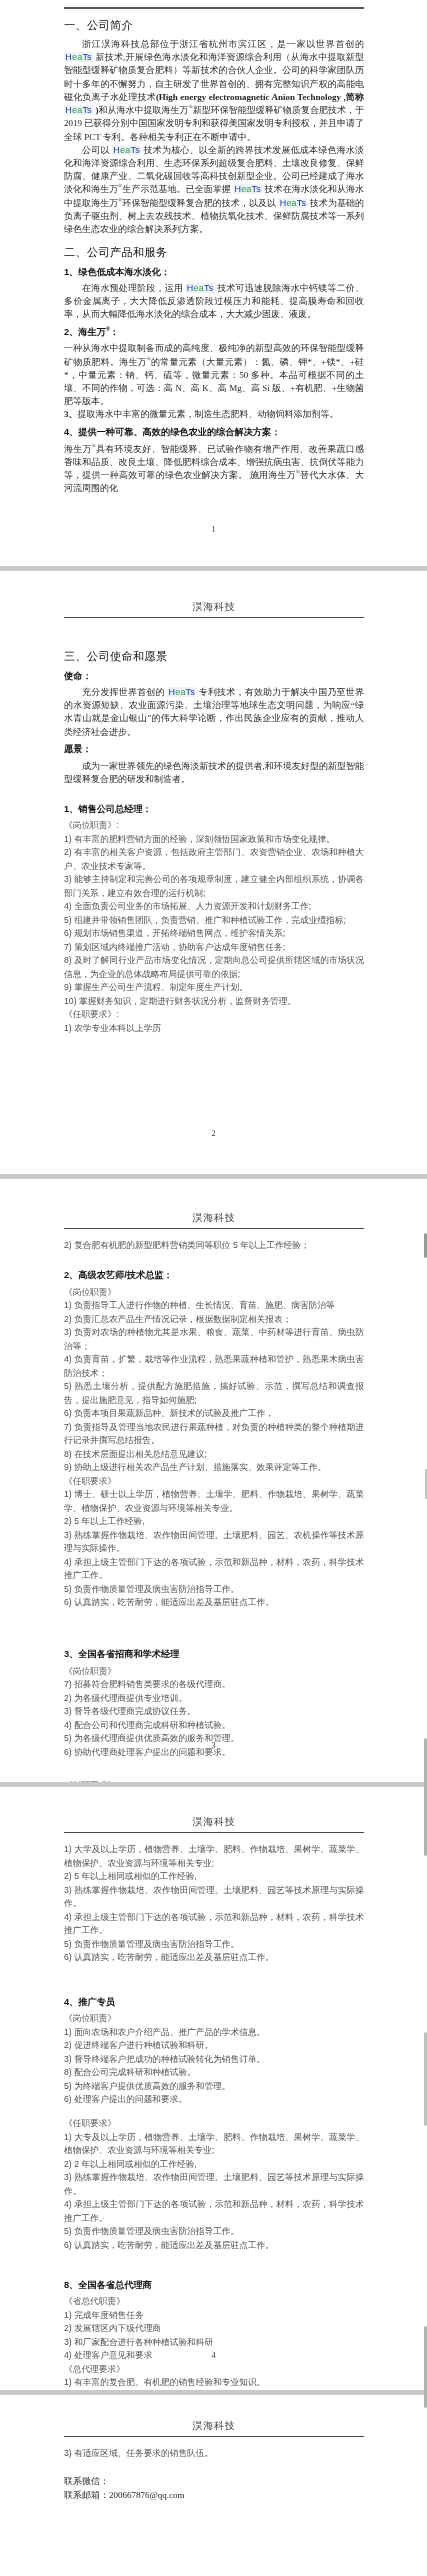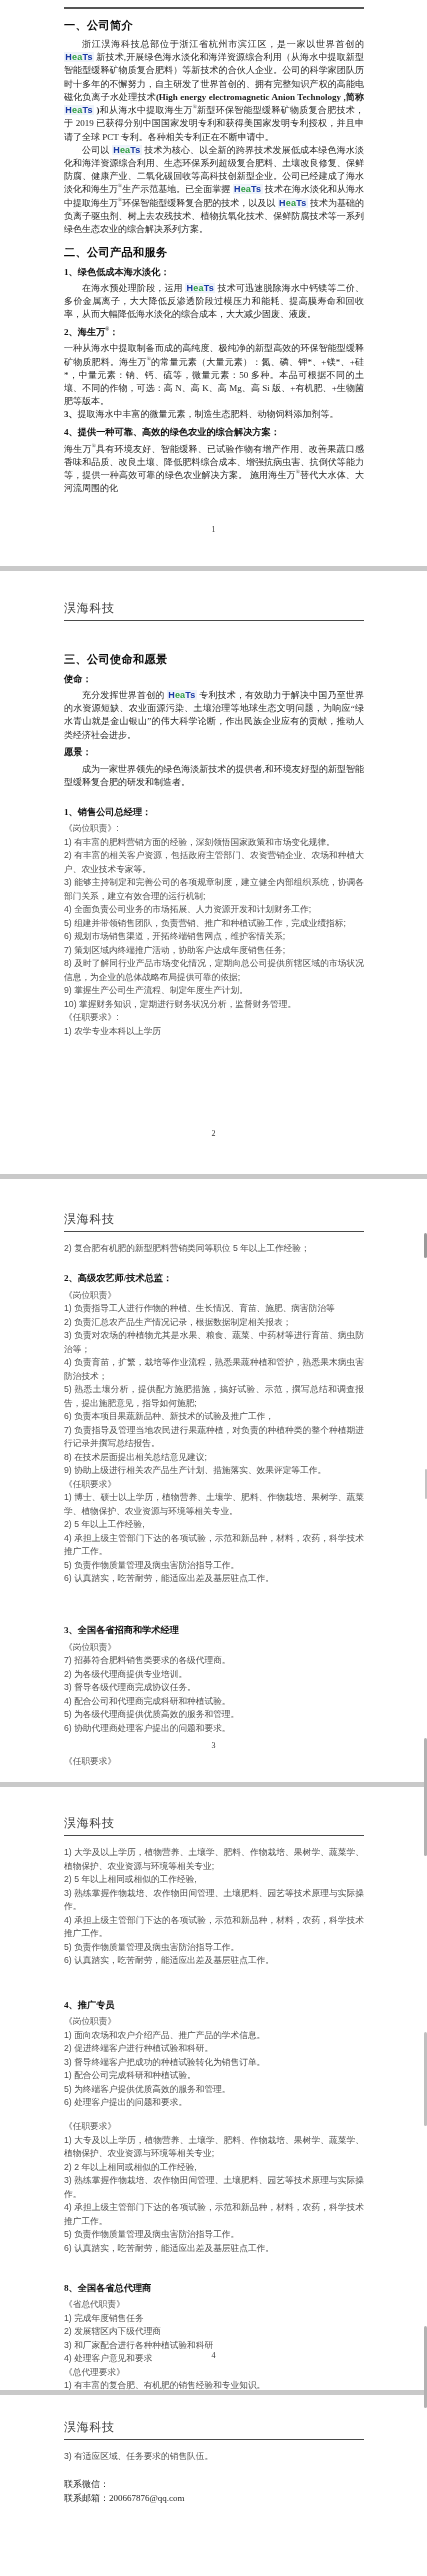--- a/index.html
+++ b/index.html
@@ -2,38 +2,38 @@
 <html style="--logo-navy: #1b3aa5; --logo-green: #2f9e41;font-size:10.6px"><head>
 <meta charset="utf-8">
 <style>
   html,body{margin:0;padding:0;background:#ffffff;}
   #doc{
     position:relative;width:427px;height:2576px;background:#ffffff;
     overflow:hidden;font-family:"Liberation Serif",serif;
   }
   .page{position:absolute;left:0;width:427px;background:#fff;}
   .inner{padding:0 63px 0 64px;}
-  .pg-header{font-size:12px;color:#3d3d3d;letter-spacing:0.7px;
+  .pg-header{text-align:center;font-size:10px;color:#3d3d3d;letter-spacing:0.7px;
     font-family:Liberation Mono, monospace;}
   .pg-rule{border-bottom:1.3px solid #4a4a4a;margin:3.3px 0 10px 0;}
   .top-rule{border-bottom:2px solid #555;margin-top:6.6px;margin-bottom:8px;}
-  .bh1{font-family:"Liberation Sans",sans-serif;font-weight:bold;font-size:11.2px;
+  .bh1{font-family:"Liberation Sans",sans-serif;font-weight:normal;font-size:11.2px;
     color:#0d0d0d;margin:9.2px 0 5.3px 0;letter-spacing:0.3px;}
-  .bh2{font-family:Liberation Serif, serif;font-weight:bold;font-size:9.2px;
+  .bh2{font-family:Liberation Sans, sans-serif;font-weight:bold;font-size:9.2px;
     color:#141414;margin:4.6px 0 3.3px 0;}
   .para{font-size:9px;line-height:13.2px;color:#262626;text-align:justify;margin:0;}
   .ind{text-indent:2em;}
   .li,.lbl{font-family:"Liberation Sans",sans-serif;font-size:8.7px;line-height:13.5px;
     color:#4e4e4e;text-align:justify;margin:0;}
   .lbl{color:#555;}
   .gap{width:100%;}
   .pagenum{position:absolute;left:0;width:100%;text-align:center;
     font-size:8px;color:#333;font-family:"Liberation Serif",serif;}
   .sep{position:absolute;left:0;width:427px;height:4.6px;background:#c9c9c9;}
-  .heats{font-family:"Liberation Sans",sans-serif;font-weight:bold;font-style:normal;
+  .heats{font-family:"Liberation Sans",sans-serif;font-weight:normal;font-style:normal;
     background:#eef3fa;padding:0 1.3px;letter-spacing:0.2px;}
   .heats .c1{color:var(--logo-navy,#1b3aa5);}
   .heats .c2{color:var(--logo-green,#2f9e41);}
   sup.reg{font-size:5.3px;vertical-align:super;line-height:0;}
   .sb{position:absolute;border-radius:2px;}
 </style>
 </head>
 <body>
 
 <div id="doc">
@@ -95,20 +95,21 @@
         <div class="li">3) 负责对农场的种植物尤其是水果、粮食、蔬菜、中药材等进行育苗、病虫防治等；</div>
         <div class="li">4) 负责育苗，扩繁，栽培等作业流程，熟悉果蔬种植和管护，熟悉果木病虫害防治技术；</div>
         <div class="li">5) 熟悉土壤分析，提供配方施肥措施，搞好试验、示范，撰写总结和调查报告，提出施肥意见，指导如何施肥;</div>
         <div class="li">6) 负责本项目果蔬新品种、新技术的试验及推广工作，</div>
         <div class="li">7) 负责指导及管理当地农民进行果蔬种植，对负责的种植种类的整个种植期进行记录并撰写总结报告。</div>
         <div class="li">8) 在技术层面提出相关总结意见建议;</div>
         <div class="li">9) 协助上级进行相关农产品生产计划、措施落实、效果评定等工作。</div>
         <div class="lbl">《任职要求》</div>
         <div class="li">1) 博士、硕士以上学历，植物营养、土壤学、肥料、作物栽培、果树学、蔬菜学、植物保护、农业资源与环境等相关专业。</div>
         <div class="li">2) 5 年以上工作经验,</div>
+        <div class="li">3) 熟练掌握作物栽培、农作物田间管理、土壤肥料、园艺、农机操作等技术原理与实际操作。</div>
         <div class="li">4) 承担上级主管部门下达的各项试验，示范和新品种，材料，农药，科学技术推广工作。</div>
         <div class="li">5) 负责作物质量管理及病虫害防治指导工作。</div>
         <div class="li">6) 认真踏实，吃苦耐劳，能适应出差及基层驻点工作。</div>
         <div class="gap" style="height: 34px;"></div>
         <div class="bh2">3、全国各省招商和学术经理</div>
         <div class="lbl">《岗位职责》</div>
         <div class="li">7) 招募符合肥料销售类要求的各级代理商。</div>
         <div class="li">2) 为各级代理商提供专业培训。</div>
         <div class="li">3) 督导各级代理商完成协议任务。</div>
         <div class="li">4) 配合公司和代理商完成科研和种植试验。</div>
@@ -128,21 +129,21 @@
         <div class="li">3) 熟练掌握作物栽培、农作物田间管理、土壤肥料、园艺等技术原理与实际操作。</div>
         <div class="li">4) 承担上级主管部门下达的各项试验，示范和新品种，材料，农药，科学技术推广工作。</div>
         <div class="li">5) 负责作物质量管理及病虫害防治指导工作。</div>
         <div class="li">6) 认真踏实，吃苦耐劳，能适应出差及基层驻点工作。</div>
         <div class="gap" style="height: 26.4px;"></div>
         <div class="bh2">4、推广专员</div>
         <div class="lbl">《岗位职责》</div>
         <div class="li">1) 面向农场和农户介绍产品、推广产品的学术信息。</div>
         <div class="li">2) 促进终端客户进行种植试验和科研。</div>
         <div class="li">3) 督导终端客户把成功的种植试验转化为销售订单。</div>
-        <div class="li">1) 配合公司完成科研和种植试验。</div>
+        <div class="li">8) 配合公司完成科研和种植试验。</div>
         <div class="li">5) 为终端客户提供优质高效的服务和管理。</div>
         <div class="li">6) 处理客户提出的问题和要求。</div>
         <div class="gap" style="height: 10.6px;"></div>
         <div class="lbl">《任职要求》</div>
         <div class="li">1) 大专及以上学历，植物营养、土壤学、肥料、作物栽培、果树学、蔬菜学、植物保护、农业资源与环境等相关专业;</div>
         <div class="li">2) 2 年以上相同或相似的工作经验,</div>
         <div class="li">3) 熟练掌握作物栽培、农作物田间管理、土壤肥料、园艺等技术原理与实际操作。</div>
         <div class="li">4) 承担上级主管部门下达的各项试验，示范和新品种，材料，农药，科学技术推广工作。</div>
         <div class="li">5) 负责作物质量管理及病虫害防治指导工作。</div>
         <div class="li">6) 认真踏实，吃苦耐劳，能适应出差及基层驻点工作。</div>

